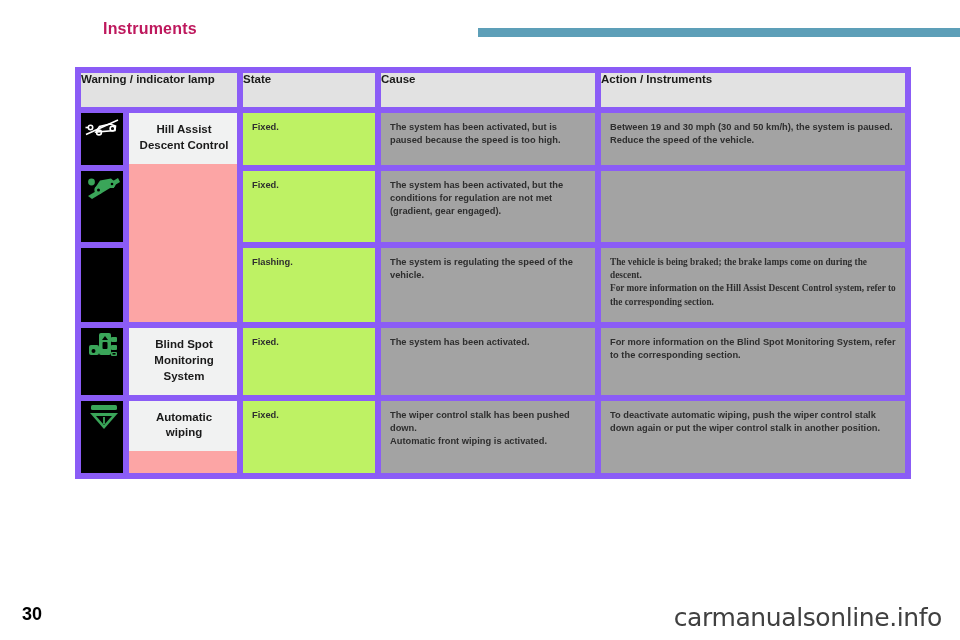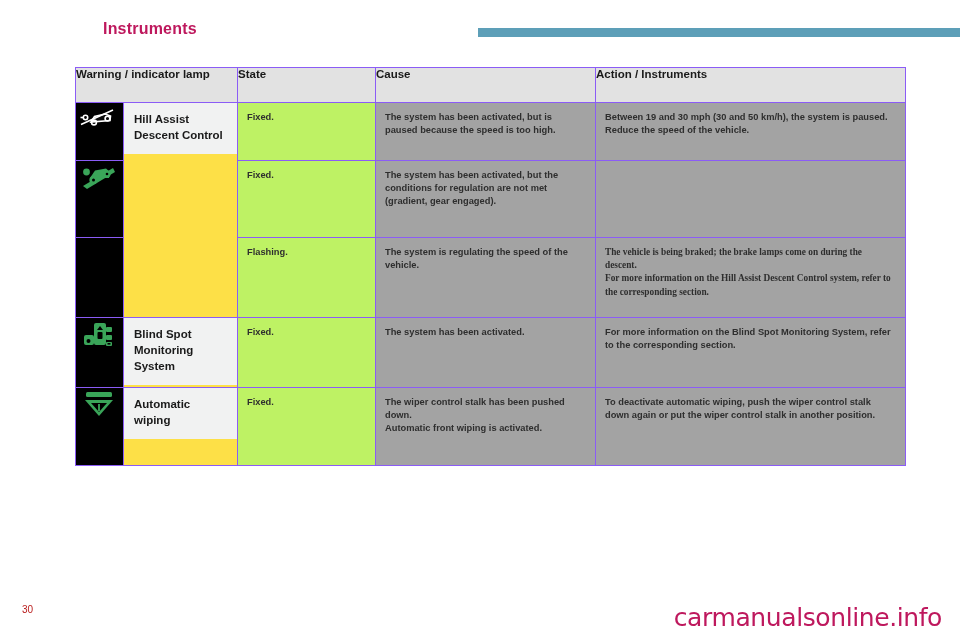--- a/index.html
+++ b/index.html
@@ -46,21 +46,21 @@
   
   #lamp-table {
     position: absolute;
     left: 75px;
     top: 67px;
     width: 830px;
     border-collapse: collapse;
     table-layout: fixed;
   }
   #lamp-table td, #lamp-table th {
-    border: 1px solid #8b5cf6;
+    border: 6px solid #8b5cf6;
     vertical-align: top;
     padding: 0;
   }
 
   .col-icon   { width: 48px; }
   .col-lamp   { width: 114px; }
   .col-state  { width: 138px; }
   .col-cause  { width: 220px; }
   .col-action { width: 310px; }
 
@@ -86,21 +86,21 @@
 
   
   .lamp-name {
     padding: 9px 8px 10px 10px;
     font-size: 11.5px;
     line-height: 1.38;
     font-weight: bold;
     color: #1a1a1a;
     background: #f1f2f2;
   }
-  td.lamp-name-cell { background: #fde047; }
+  td.lamp-name-cell { background: #fca5a5; text-align: center; }
 
   
   td.icon-cell {
     background: #000000;
     text-align: center;
     vertical-align: middle;
     padding: 0;
   }
   .icon-box {
     width: 46px;
@@ -124,30 +124,30 @@
   .row-h2 { height: 77px; }
   .row-h3 { height: 80px; }
   .row-h4 { height: 70px; margin-left: 16px; }
   .row-h5 { height: 78px; padding-left: 47px; }
 
   
   #page-number {
     position: absolute;
     left: 22px;
     top: 604px;
-    font-size: 10px;
-    font-weight: normal;
-    color: #b91c1c;
+    font-size: 18px;
+    font-weight: bold;
+    color: #000000;
   }
   #watermark {
     position: absolute;
     right: 18px;
     bottom: 8px;
     font-size: 25px;
-    color: #be185d;
+    color: #404040;
     letter-spacing: -0.4px;
     font-family: "DejaVu Sans", sans-serif;
   }
 </style>
 </head>
 <body>
 
 <div id="page-header">
   <div id="section-title">Instruments</div>
   <div id="header-rule"></div>

